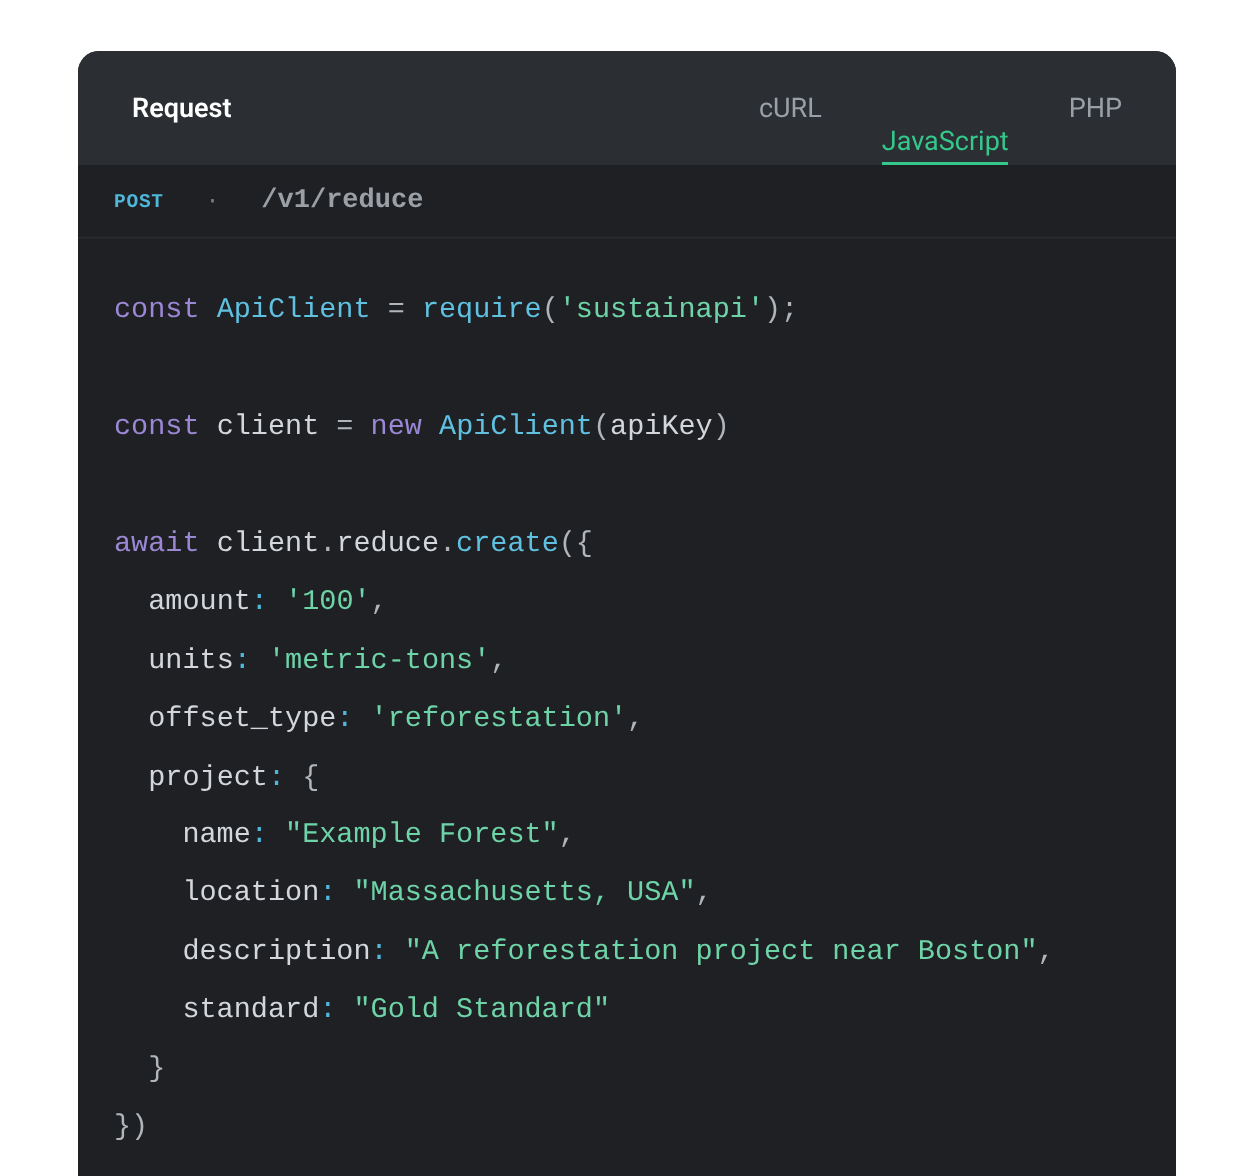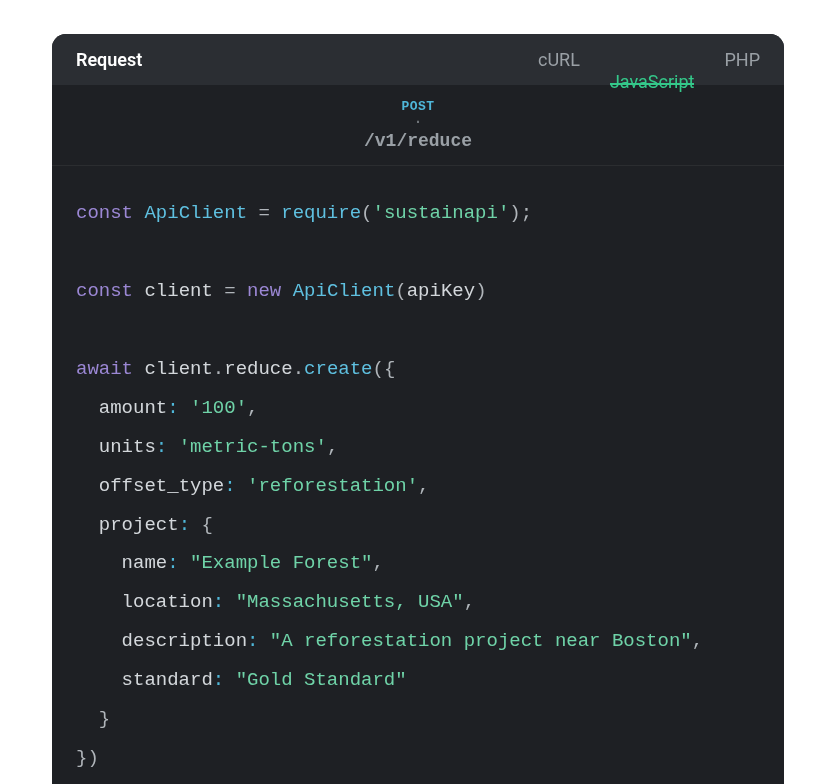--- a/index.html
+++ b/index.html
@@ -11,32 +11,32 @@
   .panel {
     width: 732px;
     background: #1e2024;
     border-radius: 14px;
     overflow: hidden;
   }
   .header {
     display: flex;
     align-items: center;
     justify-content: space-between;
-    padding: 0 24px;
-    height: 51px;
+    padding: 0 36px;
+    height: 76px;
     background: #2b2e33;
   }
   .header-title {
     color: #ffffff;
     font-size: 18px;
     font-weight: 600;
   }
   .tabs {
     display: flex;
-    gap: 30px;
+    gap: 40px;
     height: 100%;
     align-items: stretch;
   }
   .tab {
     display: flex;
     align-items: center;
     color: #9aa0a6;
     font-size: 18px;
     font-weight: 400;
     cursor: pointer;
@@ -44,26 +44,25 @@
     padding-top: 2px;
   }
   .tab.active {
     color: #34c88a;
     border-bottom-color: #34c88a;
     margin-top: 44px;
   }
   .subheader {
     display: flex;
     align-items: center;
-    gap: 0;
+    gap: 28px;
     padding: 14px 24px;
     border-bottom: 1px solid rgba(255,255,255,0.06);
     font-family: "SFMono-Regular", Menlo, Consolas, "Liberation Mono", monospace;
     font-size: 15px;
-    flex-direction: column;
   }
   .method {
     color: #4fb7d9;
     font-weight: 700;
     letter-spacing: 0.5px;
     font-size: 13px;
   }
   .dot { color: #7d8187; }
   .path { color: #9aa0a6; font-size: 18px; font-weight: bold; }
   .code {

